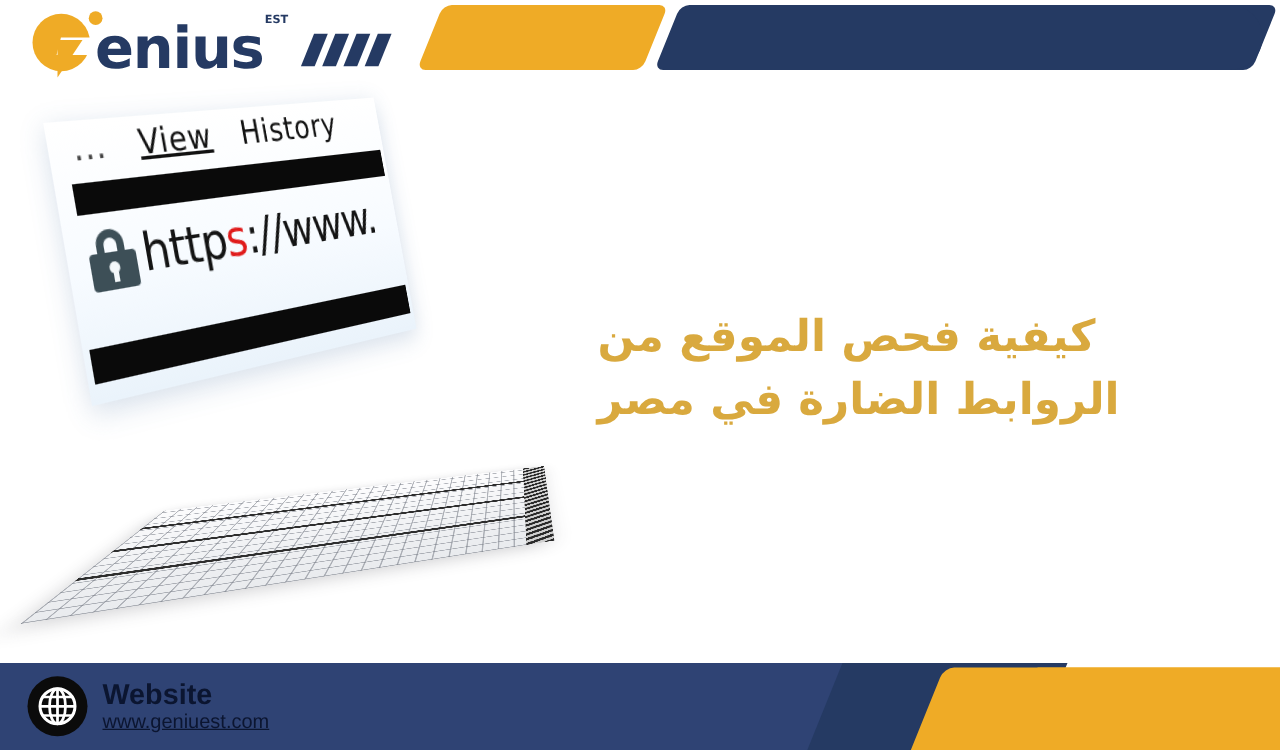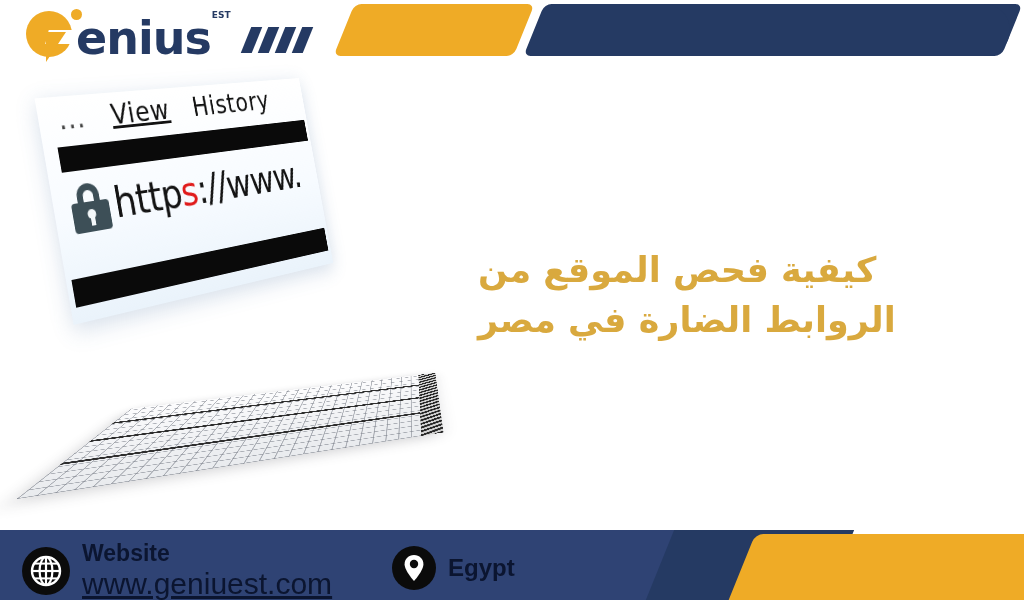--- a/index.html
+++ b/index.html
@@ -364,21 +364,21 @@
 
   .ftr-lines { line-height: 1.12; }
   .ftr-title {
     font-family: "Liberation Sans", sans-serif;
     font-weight: bold;
     font-size: 23px;
     color: #0b1530;
   }
   .ftr-sub {
     font-family: "Liberation Sans", sans-serif;
-    font-size: 30px;
+    font-size: 16px;
     color: #0b1530;
     text-decoration: underline;
   }
   .ftr-country {
     font-family: "Liberation Sans", sans-serif;
     font-weight: bold;
     font-size: 24px;
     color: #0b1530;
   }
 </style>
@@ -468,24 +468,15 @@
           <line x1="5.4" y1="24.4" x2="28.6" y2="24.4" stroke="#ffffff" stroke-width="2"></line>
           <line x1="17" y1="3" x2="17" y2="31" stroke="#ffffff" stroke-width="2.2"></line>
         </svg>
       </div>
       <div class="ftr-lines">
         <div class="ftr-title">Website</div>
         <div class="ftr-sub">www.geniuest.com</div>
       </div>
     </div>
 
-    <div class="ftr-item country">
-      <div class="icon-circle small">
-        <svg width="28" height="30" viewBox="0 0 28 30" aria-hidden="true">
-          <path d="M14 2 C8.5 2 4.6 6.1 4.6 11.2 C4.6 17.6 14 28 14 28 C14 28 23.4 17.6 23.4 11.2 C23.4 6.1 19.5 2 14 2 Z" fill="#ffffff"></path>
-          <circle cx="14" cy="11" r="4.2" fill="#0b0b0b"></circle>
-        </svg>
-      </div>
-      <div class="ftr-country">Egypt</div>
-    </div>
   </div>
 
 </div>
 
 </body></html>

